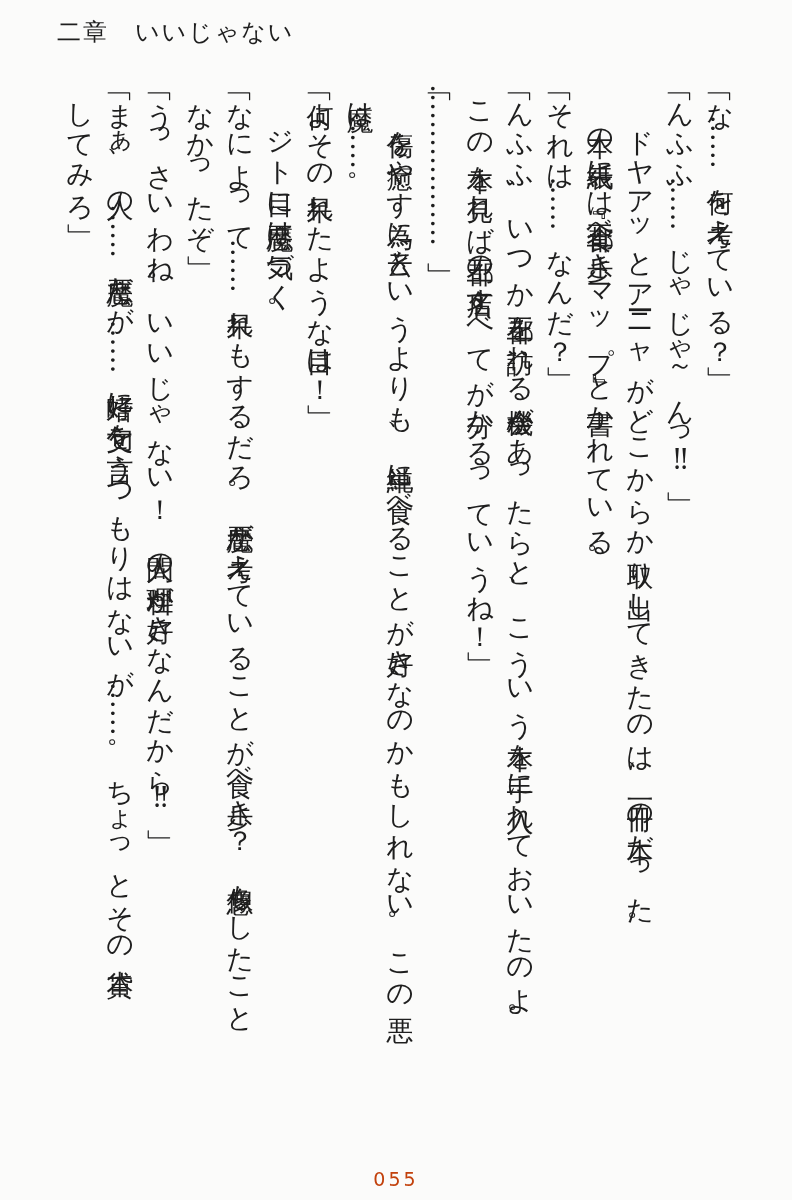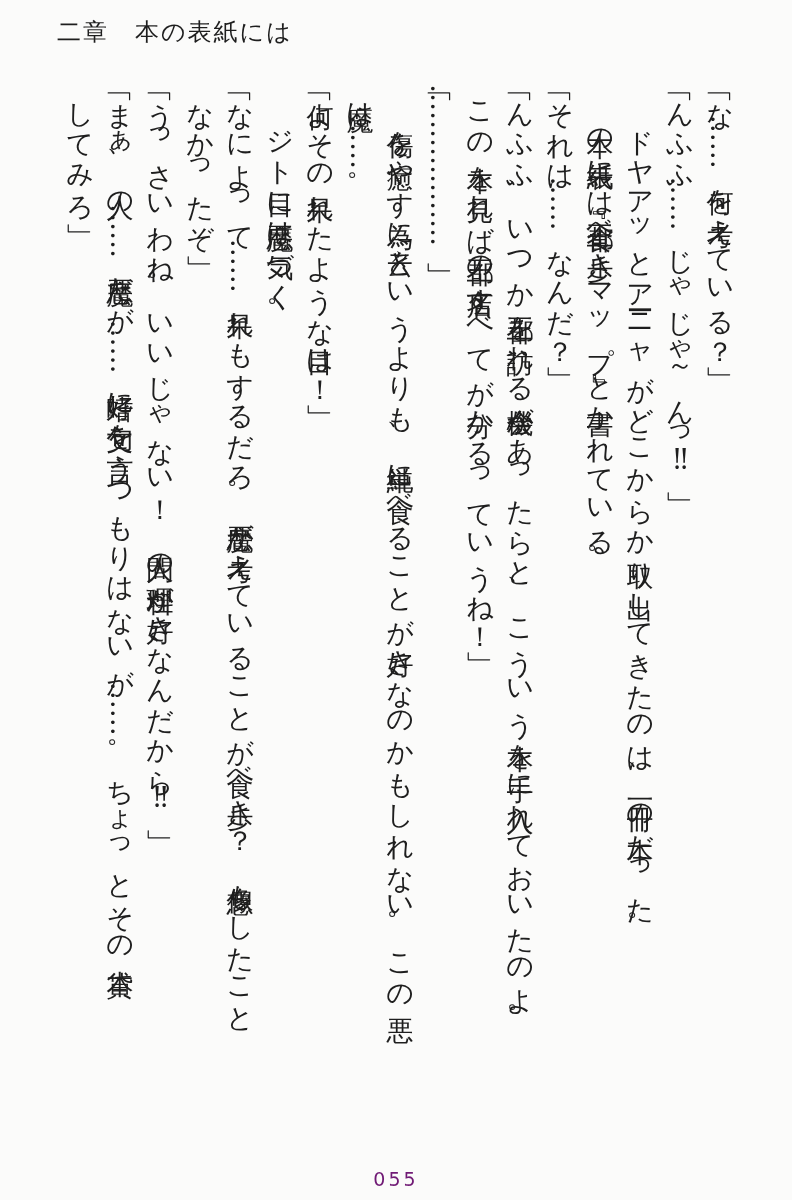--- a/index.html
+++ b/index.html
@@ -45,28 +45,28 @@
     text-indent: 1em;
   }
   .page-number {
     position: absolute;
     bottom: 10px;
     left: 50%;
     transform: translateX(-50%);
     font-family: "DejaVu Sans", "Liberation Sans", sans-serif;
     font-size: 19px;
     letter-spacing: 3px;
-    color: #701a75;
+    color: #c2410c;
   }
 </style>
 </head>
 <body>
 
 <div class="page" style="background: rgb(251, 251, 250); color: rgb(30, 30, 30);">
-  <div class="chapter-header">二章　本の表紙には</div>
+  <div class="chapter-header">二章　いいじゃない</div>
 
   <div class="text-block" id="text-block">
       <p class="text-line">「な……何を考えている？」</p>
       <p class="text-line">「んふふ……じゃじゃ～んっ‼」</p>
       <p class="text-line indent">ドヤアッとアーニャがどこからか取り出してきたのは、一冊の本だった。</p>
       <p class="text-line indent">本の表紙には『王都食べ歩きマップ』と書かれている。</p>
       <p class="text-line">「それは……なんだ？」</p>
       <p class="text-line">「んふふ、いつか王都を訪れる機会があったらと、こういう本を手に入れておいたのよ。</p>
       <p class="text-line">この本を見れば王都の名店すべてが分かるっていうね！」</p>
       <p class="text-line">「………………」</p>

